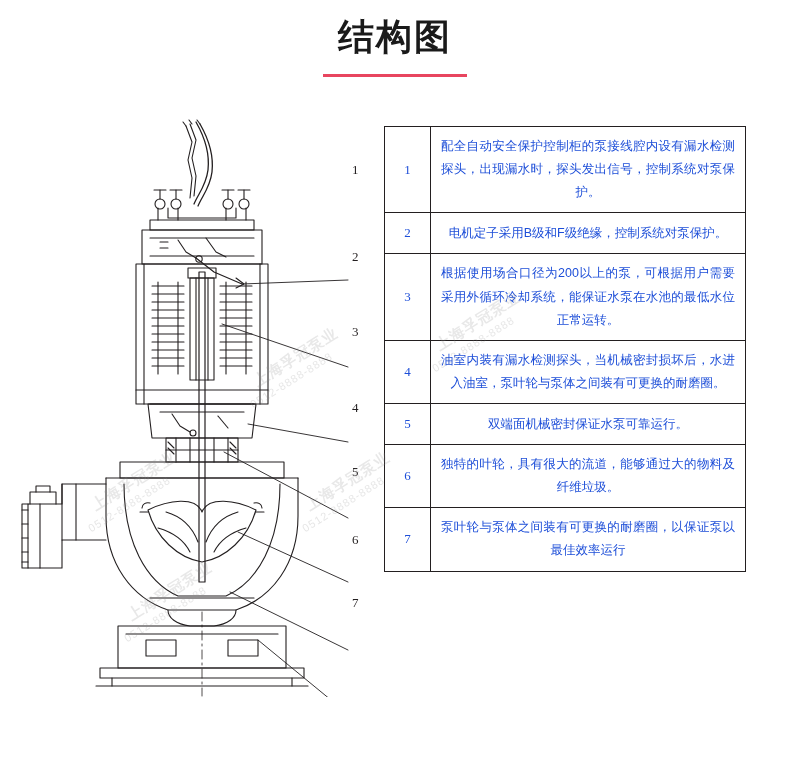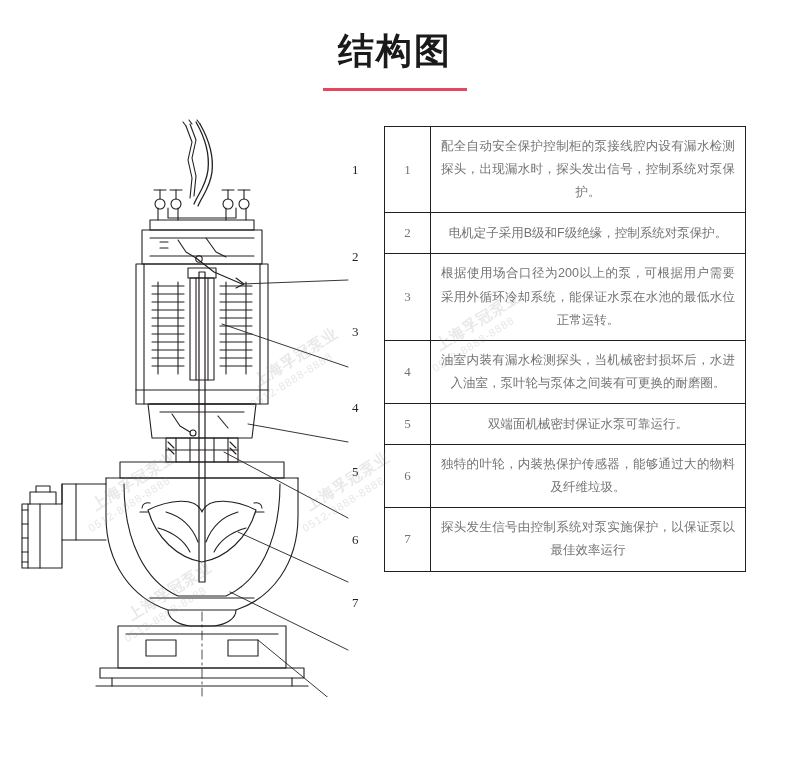--- a/index.html
+++ b/index.html
@@ -10,21 +10,21 @@
     background: #ffffff;
     font-family: "Liberation Sans", sans-serif;
     color: #231f20;
     position: relative;
     overflow: hidden;
   }
 
   
   .title-wrap {
     width: 100%;
-    padding-top: 29px;
+    padding-top: 15px;
     text-align: center;
   }
   .page-title {
     font-size: 36px;
     font-weight: bold;
     letter-spacing: 2px;
     color: #1a1a1a;
     line-height: 1.2;
     margin: 0;
   }
@@ -67,21 +67,21 @@
     left: 384px;
     top: 14px;
     width: 362px;
     border-collapse: collapse;
     table-layout: fixed;
   }
   .spec-table td {
     border: 1px solid #231f20;
     font-size: 12.5px;
     line-height: 1.85;
-    color: #737373;
+    color: #1d4ed8;
     padding: 8px 10px;
     vertical-align: middle;
     text-align: center;
   }
   .spec-table td.idx {
     width: 46px;
     font-family: "Liberation Serif", serif;
     font-size: 13px;
   }
   .spec-table td.desc {
@@ -251,25 +251,25 @@
       <tr>
         <td class="idx">4</td>
         <td class="desc">油室内装有漏水检测探头，当机械密封损坏后，水进入油室，泵叶轮与泵体之间装有可更换的耐磨圈。</td>
       </tr>
       <tr>
         <td class="idx">5</td>
         <td class="desc">双端面机械密封保证水泵可靠运行。</td>
       </tr>
       <tr>
         <td class="idx">6</td>
-        <td class="desc">独特的叶轮，内装热保护传感器，能够通过大的物料及纤维垃圾。</td>
+        <td class="desc">独特的叶轮，具有很大的流道，能够通过大的物料及纤维垃圾。</td>
       </tr>
       <tr>
         <td class="idx">7</td>
-        <td class="desc">探头发生信号由控制系统对泵实施保护，以保证泵以最佳效率运行</td>
+        <td class="desc">泵叶轮与泵体之间装有可更换的耐磨圈，以保证泵以最佳效率运行</td>
       </tr>
     </tbody>
   </table>
 
   <div id="watermark-layer">
       <span class="wm big" style="left: 248px; top: 236px;">上海孚冠泵业</span>
       <span class="wm" style="left: 244px; top: 262px;">0512-8888-8888</span>
       <span class="wm big" style="left: 86px; top: 360px;">上海孚冠泵业</span>
       <span class="wm" style="left: 82px; top: 386px;">0512-8888-8888</span>
       <span class="wm big" style="left: 430px; top: 200px;">上海孚冠泵业</span>

